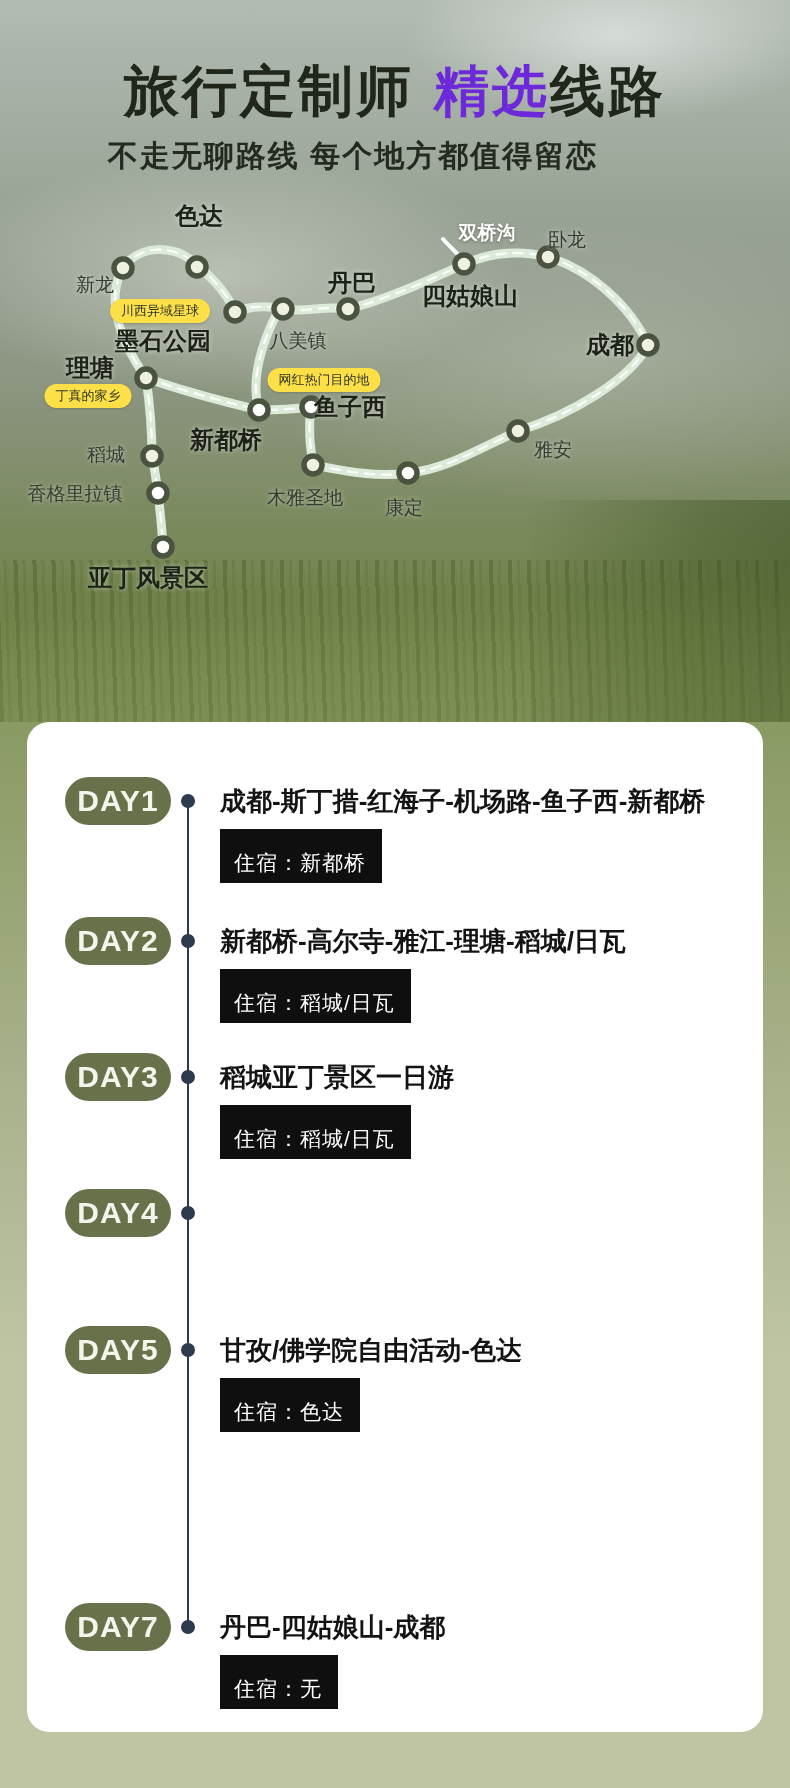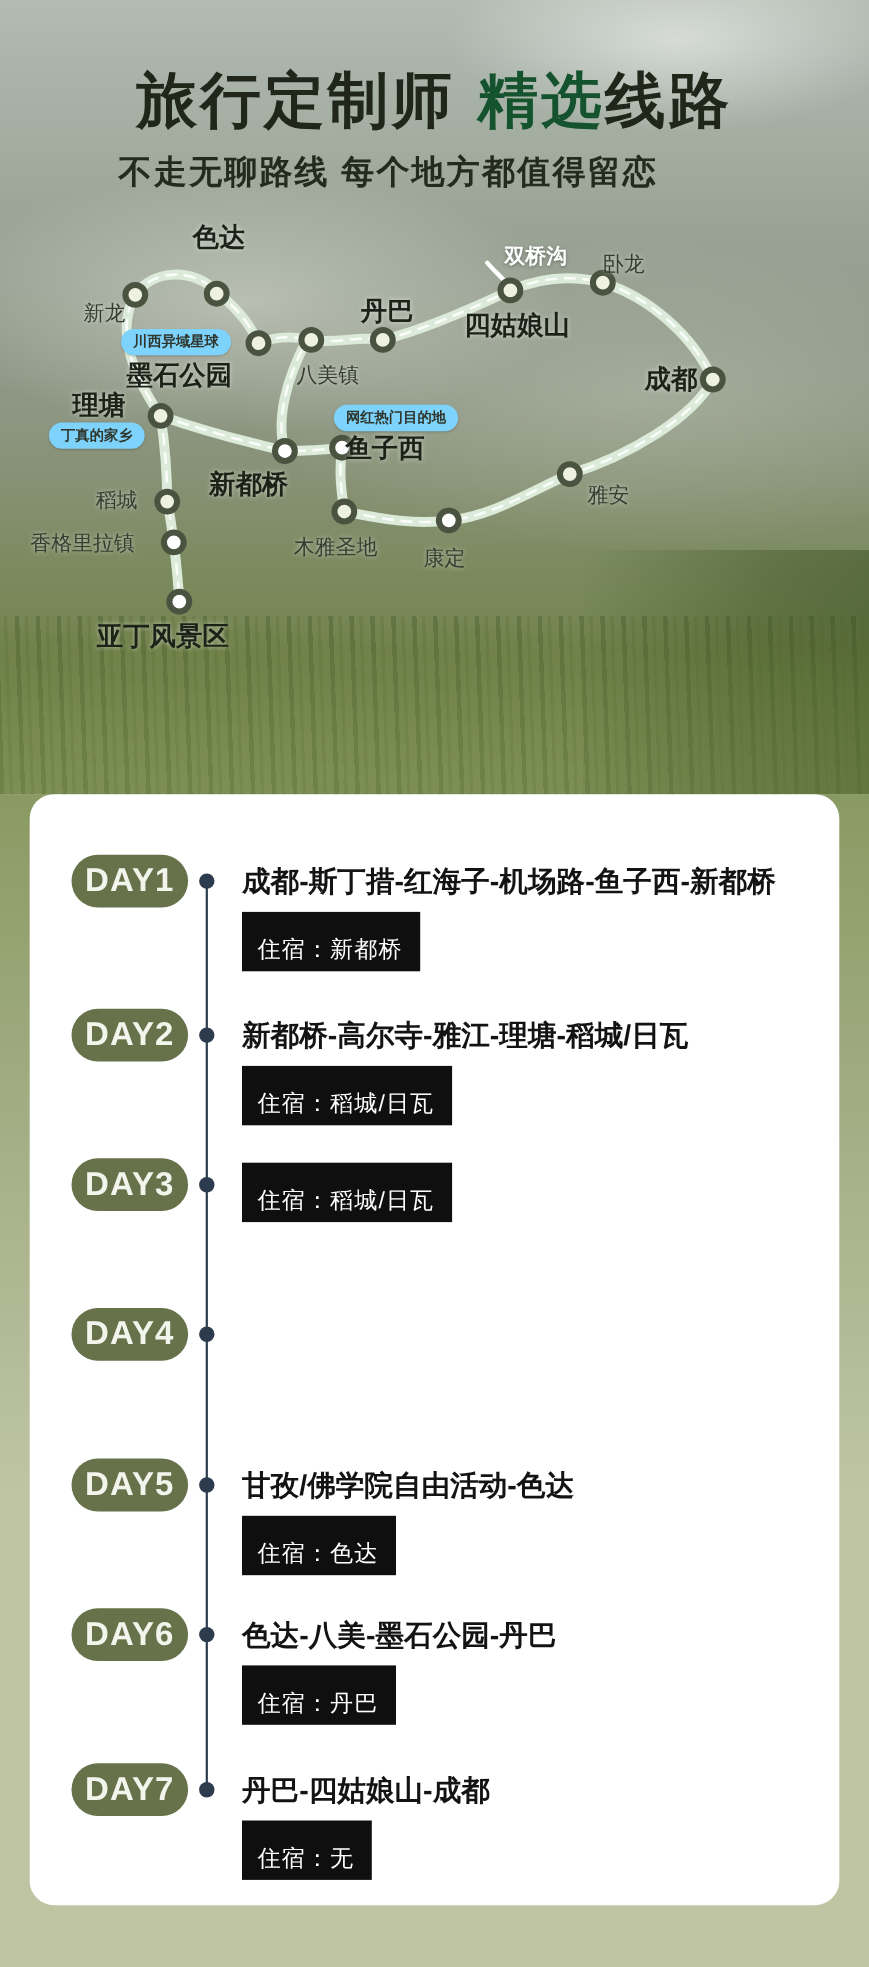--- a/index.html
+++ b/index.html
@@ -21,37 +21,37 @@
         rgba(78,100,46,.22) 9px 12px, rgba(78,100,46,0) 12px 19px);
     filter:blur(.6px);}
   .forest-right{position:absolute;top:500px;right:0;width:260px;height:222px;
     background:linear-gradient(100deg, rgba(80,100,48,0) 0%, rgba(64,86,38,.45) 60%, rgba(56,78,34,.55) 100%);}
   .lower-bg{position:absolute;left:0;top:722px;width:790px;height:1066px;
     background:linear-gradient(180deg,#8a9a63 0%,#a5af87 30%,#bfc5a3 60%,#bfc5a3 100%);}
 
   
   .title{position:absolute;left:0;top:58px;width:790px;text-align:center;
     font-size:55px;font-weight:900;letter-spacing:3px;color:#20261a;line-height:1.2;}
-  .title .hl{color:#14532d;margin-left:20px;}
+  .title .hl{color:#6d28d9;margin-left:20px;}
   .subtitle{position:absolute;left:0;top:136px;width:706px;text-align:center;
     font-size:30px;font-weight:700;letter-spacing:2px;color:#242a20;}
 
   
   .route-svg{position:absolute;left:0;top:0;width:790px;height:722px;}
   .road-base{fill:none;stroke:#dcead9;stroke-width:9;stroke-linecap:round;}
   .road-dash{fill:none;stroke:#ffffff;stroke-width:2.4;stroke-linecap:round;
     stroke-dasharray:9 8;opacity:.85;}
   .node{fill:#eef1e0;stroke:#4a5240;stroke-width:5.5;}
   .node.white{fill:#ffffff;}
   .callout-line{fill:none;stroke:#ffffff;stroke-width:4;stroke-linecap:round;}
   .map-label{position:absolute;transform:translate(-50%,-50%);white-space:nowrap;
     color:#353c31;font-size:19px;font-weight:500;text-shadow:0 0 5px rgba(255,255,255,.55);}
   .map-label.major{color:#1c2217;font-size:24px;font-weight:800;}
   .map-badge{position:absolute;transform:translate(-50%,-50%);white-space:nowrap;
-    background:#7dd3fc;color:#2f362b;font-size:13px;font-weight:700;
+    background:#fde047;color:#2f362b;font-size:13px;font-weight:400;
     padding:3px 11px;border-radius:999px;box-shadow:0 1px 2px rgba(0,0,0,.18);}
   .callout{position:absolute;transform:translate(-50%,-50%);white-space:nowrap;
     color:#ffffff;font-size:19px;font-weight:700;text-shadow:0 1px 3px rgba(0,0,0,.35);}
 
   
   .card{position:absolute;left:27px;top:722px;width:736px;height:1010px;
     background:#ffffff;border-radius:22px;}
   .timeline{position:absolute;left:160px;top:79px;width:2px;height:826px;background:#2c3b4d;}
   .day-row{position:absolute;left:0;width:100%;height:48px;text-decoration:underline;}
   .day-pill{position:absolute;left:38px;top:0;width:106px;height:48px;border-radius:26px;
@@ -134,21 +134,21 @@
   <div class="map-label" style="left:95px;top:285px">新龙</div>
   <div class="map-label" style="left:567px;top:240px">卧龙</div>
   <div class="map-label major" style="left:352px;top:283px">丹巴</div>
   <div class="map-label major" style="left:470px;top:296px">四姑娘山</div>
   <div class="map-badge" style="left:160px;top:311px">川西异域星球</div>
   <div class="map-label major" style="left:163px;top:341px">墨石公园</div>
   <div class="map-label" style="left:298px;top:341px">八美镇</div>
   <div class="map-label major" style="left:610px;top:345px">成都</div>
   <div class="map-label major" style="left:90px;top:368px">理塘</div>
   <div class="map-badge" style="left:88px;top:396px">丁真的家乡</div>
-  <div class="map-badge" style="left:360px;top:380px">网红热门目的地</div>
+  <div class="map-badge" style="left:324px;top:380px">网红热门目的地</div>
   <div class="map-label major" style="left:350px;top:407px">鱼子西</div>
   <div class="map-label major" style="left:226px;top:440px">新都桥</div>
   <div class="map-label" style="left:106px;top:455px">稻城</div>
   <div class="map-label" style="left:553px;top:450px">雅安</div>
   <div class="map-label" style="left:75px;top:494px">香格里拉镇</div>
   <div class="map-label" style="left:305px;top:498px">木雅圣地</div>
   <div class="map-label" style="left:404px;top:508px">康定</div>
   <div class="map-label major" style="left:148px;top:578px">亚丁风景区</div>
   <div class="callout" style="left:487px;top:233px">双桥沟</div>
 
@@ -170,46 +170,39 @@
       <div class="day-texts">
         <div class="route-text">新都桥-高尔寺-雅江-理塘-稻城/日瓦</div>
         <div class="stay-badge">住宿：稻城/日瓦</div>
       </div>
     </div>
 
     <div class="day-row" style="top:331px">
       <div class="day-pill">DAY3</div>
       <div class="dot"></div>
       <div class="day-texts">
+        <div class="route-text">稻城亚丁景区一日游</div>
         <div class="stay-badge">住宿：稻城/日瓦</div>
       </div>
     </div>
 
     <div class="day-row" style="top:467px">
       <div class="day-pill">DAY4</div>
       <div class="dot"></div>
     </div>
 
     <div class="day-row" style="top:604px">
       <div class="day-pill">DAY5</div>
       <div class="dot"></div>
       <div class="day-texts">
         <div class="route-text">甘孜/佛学院自由活动-色达</div>
         <div class="stay-badge">住宿：色达</div>
       </div>
     </div>
 
-    <div class="day-row" style="top:740px">
-      <div class="day-pill">DAY6</div>
-      <div class="dot"></div>
-      <div class="day-texts">
-        <div class="route-text">色达-八美-墨石公园-丹巴</div>
-        <div class="stay-badge">住宿：丹巴</div>
-      </div>
-    </div>
 
     <div class="day-row" style="top:881px">
       <div class="day-pill">DAY7</div>
       <div class="dot"></div>
       <div class="day-texts">
         <div class="route-text">丹巴-四姑娘山-成都</div>
         <div class="stay-badge">住宿：无</div>
       </div>
     </div>
 

